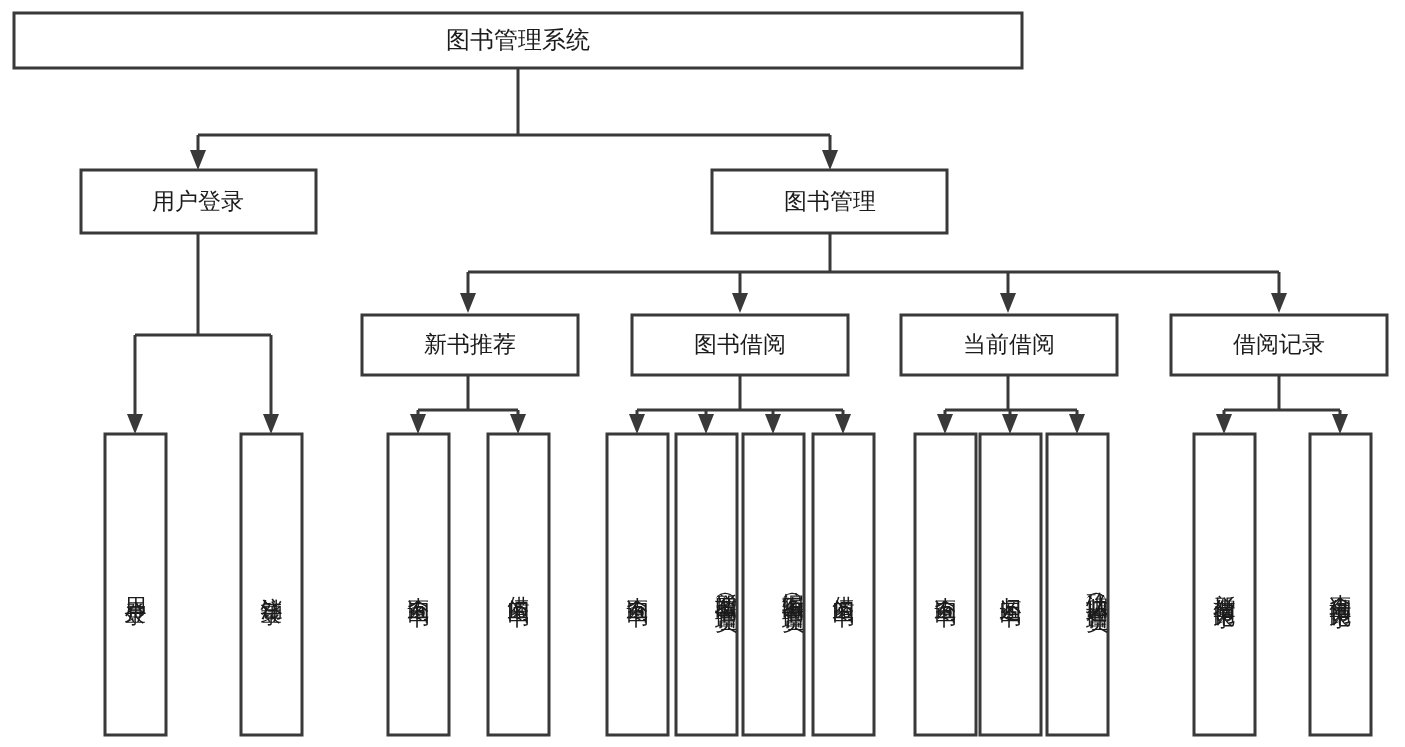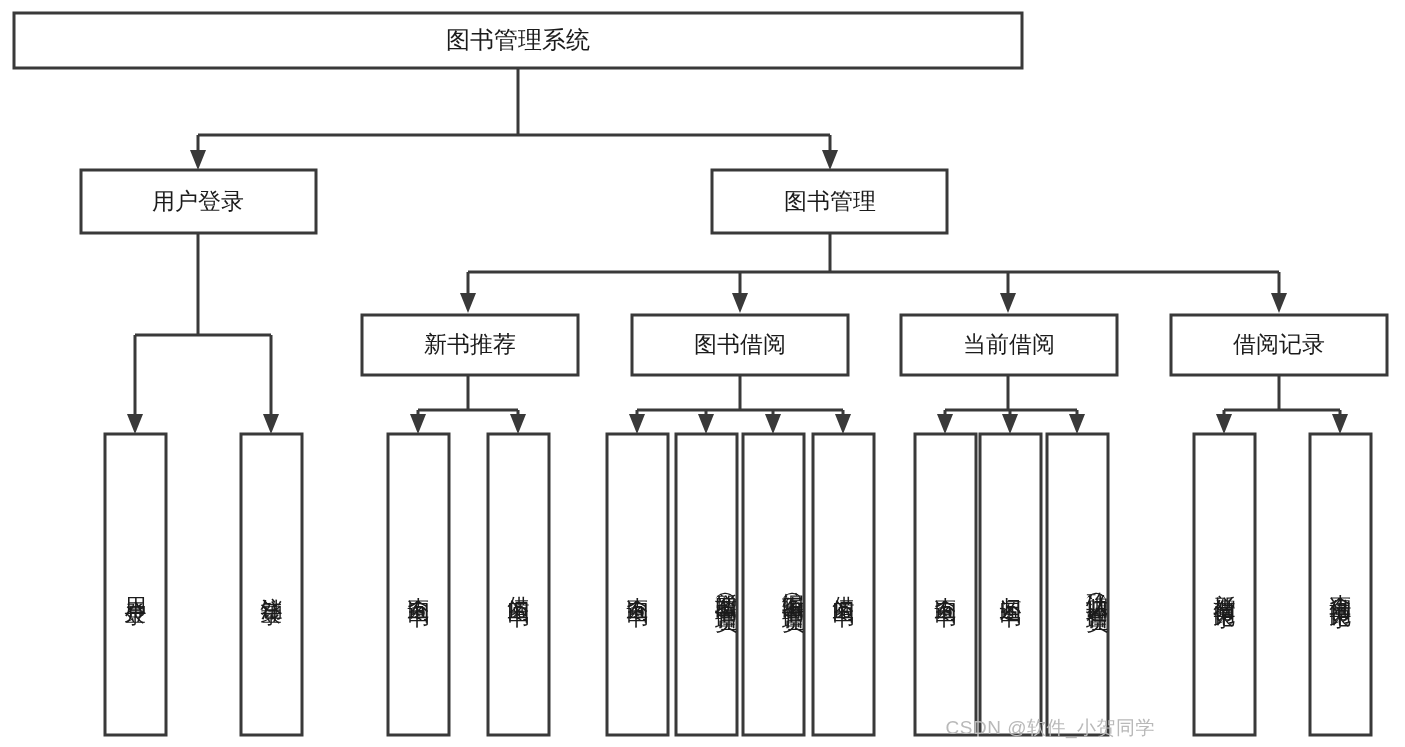--- a/index.html
+++ b/index.html
@@ -215,15 +215,14 @@
   <div class="vlabel" style="left:743px; top:434px; width:61px; height:301px; align-items:flex-start; padding-top:6px; box-sizing:border-box;">编辑图书（管理员）</div>
   <div class="vlabel" style="left:813px; top:434px; width:61px; height:301px;">借阅图书</div>
 
   <div class="vlabel" style="left:915px; top:434px; width:61px; height:301px;">查询图书</div>
   <div class="vlabel" style="left:980px; top:434px; width:61px; height:301px;">归还图书</div>
   <div class="vlabel" style="left:1047px; top:434px; width:61px; height:301px; align-items:flex-start; padding-top:6px; box-sizing:border-box;">确认归还（管理员）</div>
 
   <div class="vlabel" style="left:1194px; top:434px; width:61px; height:301px;">新增借阅记录</div>
   <div class="vlabel" style="left:1310px; top:434px; width:61px; height:301px;">查询借阅记录</div>
 
-  <div class="watermark">CSDN @软件_小贺同学</div>
 
 </div>
 
 </body></html>

